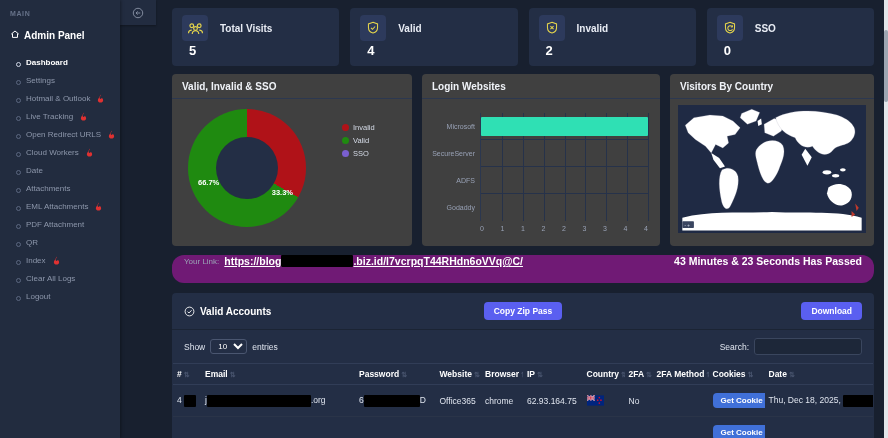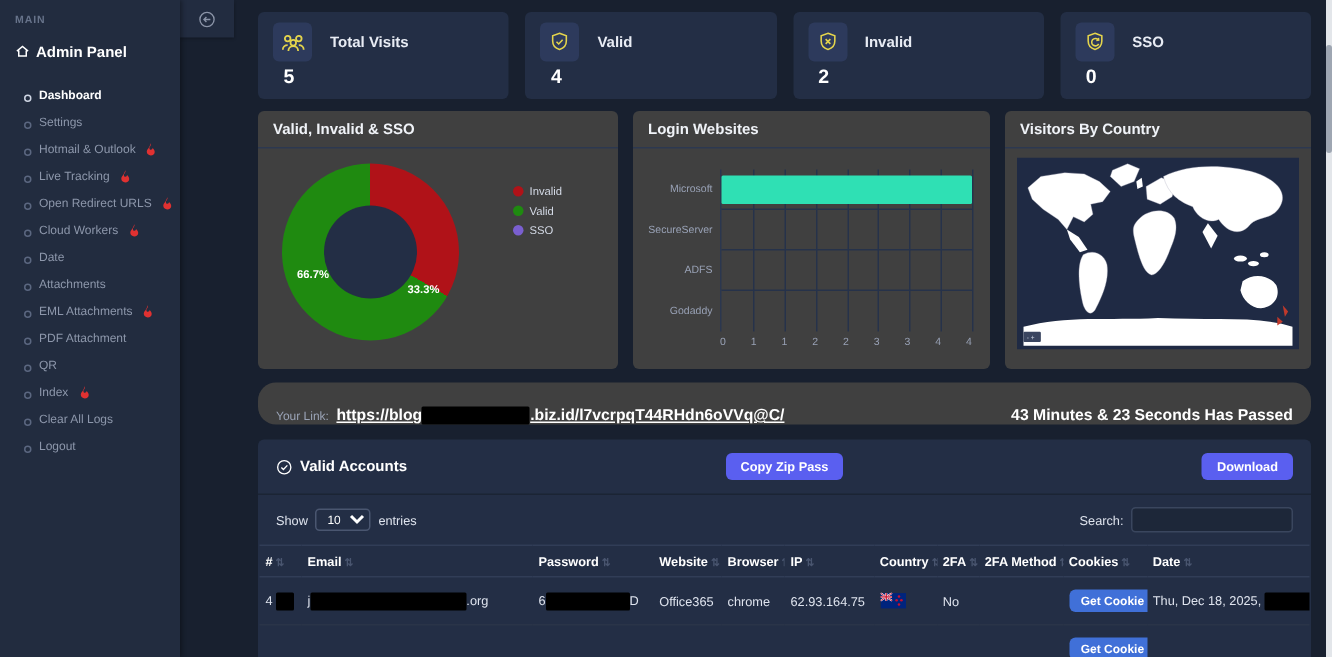--- a/index.html
+++ b/index.html
@@ -60,21 +60,21 @@
   .bar-label { position:absolute; left:-56px; width:50px; text-align:right; font-size:7px; color:#98a1b5; }
   .bar-fill { height:19px; background:#2fe0b4; border-radius:1px; }
   .gridlines { position:absolute; inset:0; pointer-events:none; }
   .gridline { position:absolute; top:0; bottom:0; width:1px; background:#26324a; }
   .xticks { display:flex; justify-content:space-between; margin:4px 0 0 52px; font-size:7px; color:#98a1b5; }
 
   .map-body { padding:6px 8px; height:140px; }
   .map-body svg { width:100%; height:100%; display:block; }
 
   
-  .link-bar { background:#404040; border-radius:12px; height:28px; display:flex; align-items:flex-end; justify-content:space-between; padding:0 12px; margin-bottom:10px; }
+  .link-bar { background:#701a75; border-radius:12px; height:28px; display:flex; align-items:flex-start; justify-content:space-between; padding:0 12px; margin-bottom:10px; }
   .link-left { display:flex; align-items:center; gap:5px; }
   .link-label { font-size:8px; color:#9aa3b6; }
   .link-url { font-size:10.5px; font-weight:bold; color:#fff; text-decoration:underline; display:flex; align-items:center; }
   .redact { display:inline-block; background:#000; height:12px; vertical-align:middle; border-radius:1px; }
   .elapsed { font-size:10.5px; font-weight:bold; color:#fff; }
 
   
   .accounts { background:#232e45; border-radius:4px 4px 0 0; padding:0 0 0 0; }
   .acc-hd { display:flex; align-items:center; padding:9px 12px; border-bottom:1px solid #1b2434; }
   .acc-title { display:flex; gap:5px; font-size:10px; font-weight:bold; color:#fff; flex:1; }

